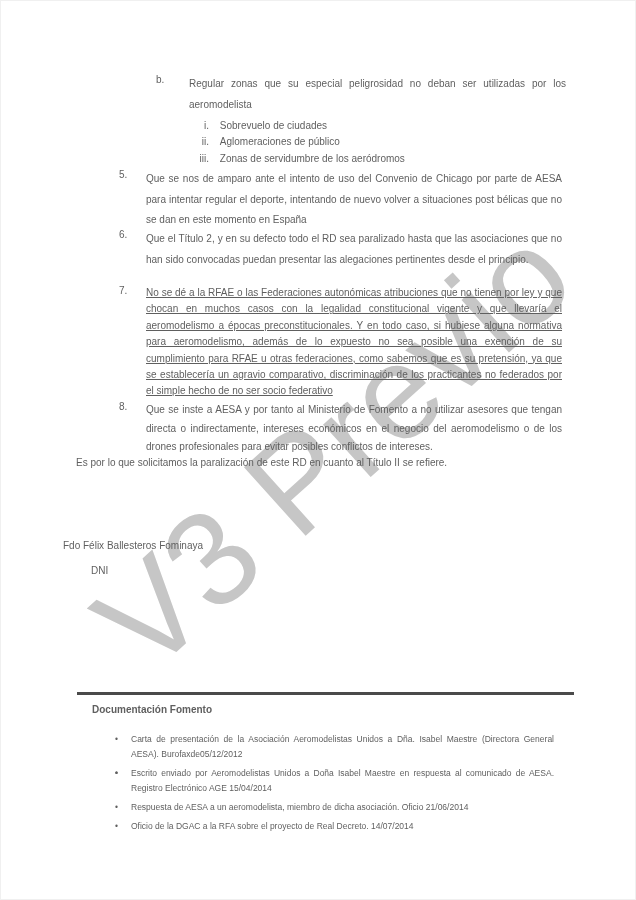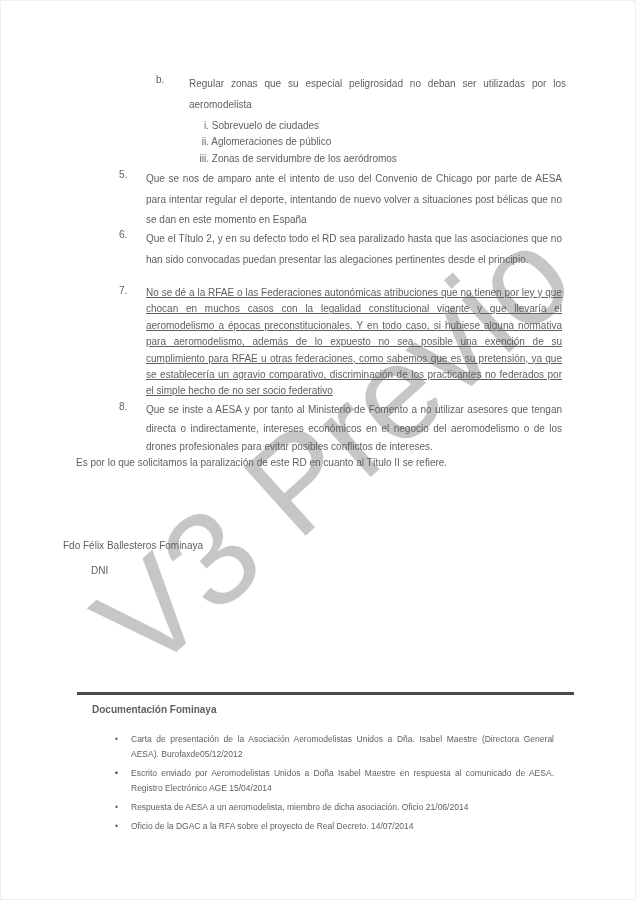--- a/index.html
+++ b/index.html
@@ -36,21 +36,21 @@
 
   
   .letter-item { top:73px; left:0; width:636px; height:45px; }
   .letter-item .marker { position:absolute; left:155px; top:0; }
   .letter-item .txt { position:absolute; left:176px; top:0; width:377px; line-height:20.5px;margin-left:12px; }
 
   
   .roman-list { top:117px; left:0; width:636px; }
   .roman-row { position:relative; height:16.3px; line-height:16.3px; padding-left:186px; }
   .roman-row .marker { display:inline-block; width:22px; text-align:right; }
-  .roman-row .lbl { }
+  .roman-row .lbl { margin-left:8px; }
 
   
   .num-item { left:0; width:636px; }
   .num-item .marker { position:absolute; left:118px; top:0; }
   .num-item .txt { position:absolute; left:137px; top:0; width:416px; text-align:justify;margin-left:8px; }
   #item-5 { top:168px; } #item-5 .txt { line-height:20.5px; }
   #item-6 { top:228px; } #item-6 .txt { line-height:20.5px; }
   #item-7 { top:284px; } #item-7 .txt { line-height:16.4px;text-decoration:underline; }
   #item-8 { top:400px; } #item-8 .txt { line-height:18.5px; }
 
@@ -119,21 +119,21 @@
     <div class="txt">Que se inste a AESA y por tanto al Ministerio de Fomento a no utilizar asesores que tengan directa o indirectamente, intereses económicos en el negocio del aeromodelismo o de los drones profesionales para evitar posibles conflictos de intereses.</div>
   </div>
 
   <p class="blk closing">Es por lo que solicitamos la paralización de este RD en cuanto al Título II se refiere.</p>
 
   <p class="blk signature">Fdo Félix Ballesteros Fominaya</p>
   <p class="blk dni">DNI</p>
 
   <div class="divider"></div>
 
-  <h2 class="blk attach-title">Documentación Fominaya</h2>
+  <h2 class="blk attach-title">Documentación Fomento</h2>
 
   <ul class="blk bullet-list">
     <li>
       <span class="dot">•</span>
       <span>Carta de presentación de la Asociación Aeromodelistas Unidos a Dña. Isabel Maestre (Directora General AESA). Burofaxde05/12/2012</span>
     </li>
     <li>
       <span class="dot">•</span>
     </li>
     <li>

